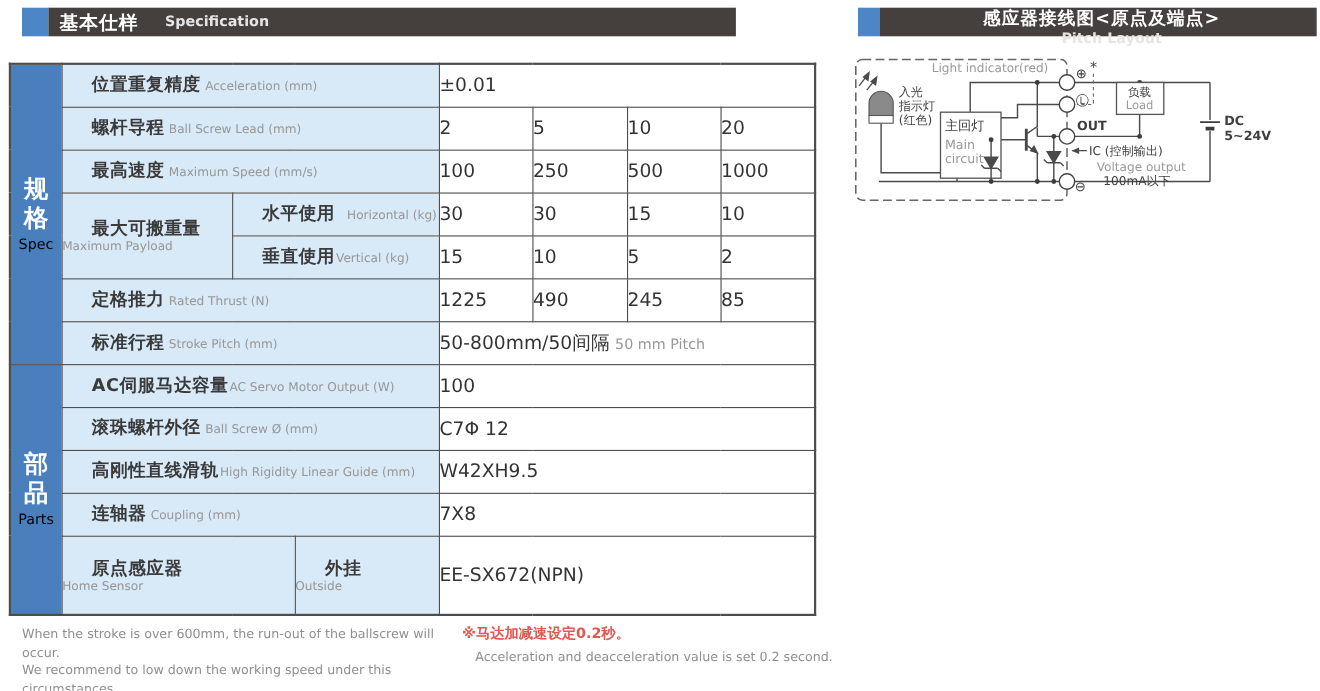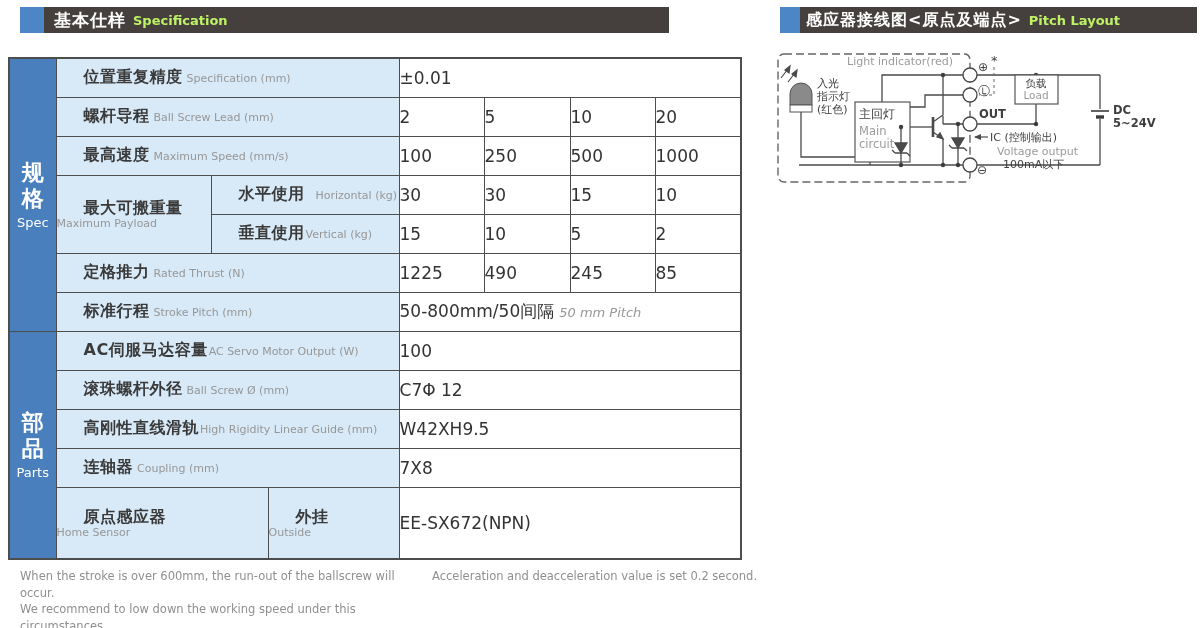--- a/index.html
+++ b/index.html
@@ -5,58 +5,58 @@
   html,body{margin:0;padding:0;}
   body{
     width:1200px;height:628px;position:relative;background:#ffffff;
     font-family:"DejaVu Sans","Liberation Sans",sans-serif;
     -webkit-font-smoothing:antialiased;color:#333;
   }
   
   .hdr-bar{position:absolute;height:26px;background:#45403e;display:flex;align-items:center;}
   .hdr-accent{position:absolute;width:24px;height:26px;background:#4c86c6;}
   .hdr-cjk{color:#fff;font-size:17px;font-weight:bold;letter-spacing:1px;margin-left:10px;white-space:nowrap;}
-  .hdr-en{color:#bef264;font-size:13px;font-weight:bold;margin-left:7px;white-space:nowrap;}
+  .hdr-en{color:#e5e5e5;font-size:13px;font-weight:bold;margin-left:24px;white-space:nowrap;}
   
   table.spec{
     position:absolute;left:8px;top:57px;border-collapse:collapse;table-layout:fixed;
     width:732px;border:2px solid #4d4d4d;
   }
   table.spec td,table.spec th{border:1px solid #4d4d4d;padding:0;overflow:hidden;}
   td.lbl{background:#d8e9f7;text-align:left;padding:2px 4px 2px 10px;}
   td.val{background:#ffffff;text-align:left;font-size:17px;color:#333;}
   .cjk{font-size:16px;font-weight:600;color:#3a3a3a;letter-spacing:0.5px;padding-left:27px;}
   .en{font-size:11px;color:#979797;margin-left:4px;font-weight:normal;}
   .stack .cjk{display:block;line-height:1.2;}
   .stack .en{display:block;margin-left:0;line-height:1.2;}
   th.side{background:#4a7fbe;color:#fff;vertical-align:middle;font-weight:normal;margin-top:25px;}
   .side-cjk{width:1.1em;margin:0 auto;font-size:22px;font-weight:bold;line-height:1.2;word-break:break-all;color:#fff;}
-  .side-en{font-size:13px;color:#ffffff;margin-top:2px;}
-  .val .gray{color:#979797;font-size:13px;margin-left:5px;font-style:italic;}
+  .side-en{font-size:13px;color:#000000;margin-top:2px;}
+  .val .gray{color:#979797;font-size:13px;margin-left:5px;}
   
   .note{position:absolute;font-size:11.5px;line-height:1.45;}
   .note .red{color:#e25750;font-size:13px;font-weight:bold;display:block;margin-bottom:2px;}
   .note .g{color:#8f8f8f;display:block;margin-left:12px;}
   
   .diagram{position:absolute;left:775px;top:45px;width:420px;height:170px;}
   svg text{font-family:"DejaVu Sans","Liberation Sans",sans-serif;}
   .sv-dark{fill:#3f3f3f;}
   .sv-gray{fill:#9a9a9a;}
 </style>
 </head>
 <body>
 
 <div class="hdr-accent" style="left:20px;top:7px;"></div>
 <div class="hdr-bar" style="left:44px;top:7px;width:625px;">
   <span class="hdr-cjk">基本仕样</span>
   <span class="hdr-en">Specification</span>
 </div>
 
 <div class="hdr-accent" style="left:780px;top:7px;width:20px;"></div>
-<div class="hdr-bar" style="left:800px;top:7px;width:397px;">
+<div class="hdr-bar" style="left:800px;top:7px;width:397px;flex-direction:column;">
   <span class="hdr-cjk" style="font-size:16px;margin-left:6px;">感应器接线图&lt;原点及端点&gt;</span>
   <span class="hdr-en">Pitch Layout</span>
 </div>
 
 <table class="spec">
   <colgroup>
     <col style="width:47px">
       <col style="width:155px">
       <col style="width:57px">
       <col style="width:131px">
@@ -65,21 +65,21 @@
       <col style="width:85px">
       <col style="width:86px">
   </colgroup>
   <tbody>
       <tr style="height:39px">
     <th class="side" rowspan="7">
       <div class="side-cjk">规格</div>
       <div class="side-en">Spec</div>
     </th>
     <td class="lbl" colspan="3">
-      <span class="cjk">位置重复精度</span><span class="en">Specification (mm)</span>
+      <span class="cjk">位置重复精度</span><span class="en">Acceleration (mm)</span>
     </td>
     <td class="val" colspan="4">±0.01</td>
   </tr>
   <tr style="height:39px">
     <td class="lbl" colspan="3">
       <span class="cjk">螺杆导程</span><span class="en">Ball Screw Lead (mm)</span>
     </td>
     <td class="val">2</td>
     <td class="val">5</td>
     <td class="val">10</td>
@@ -173,20 +173,21 @@
     <td class="val" colspan="4">EE-SX672(NPN)</td>
   </tr>
 </tbody>
   </table>
 
 <div class="note" style="left:8px;top:568px;width:400px;">
   <span class="g">When the stroke is over 600mm, the run-out of the ballscrew will occur.</span>
   <span class="g">We recommend to low down the working speed under this circumstances.</span>
 </div>
 <div class="note" style="left:420px;top:568px;width:340px;">
+  <span class="red">※马达加减速设定0.2秒。</span>
   <span class="g">Acceleration and deacceleration value is set 0.2 second.</span>
 </div>
 
 <div class="diagram">
 <svg width="420" height="170" viewBox="0 0 420 170">
 
   <rect x="3" y="9" width="192" height="128" rx="6" fill="none" stroke="#666" stroke-width="1.4" stroke-dasharray="8 4"></rect>
 
   <g stroke="#4a4a4a" stroke-width="1.3" fill="none">
     <path d="M107,57 V30 H325"></path>

